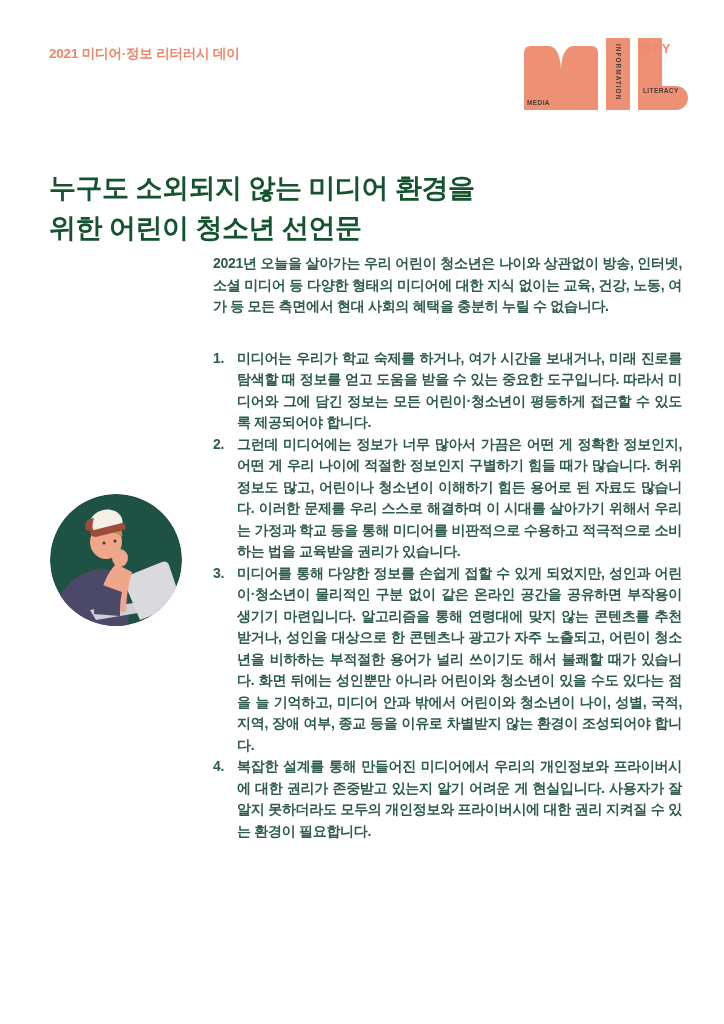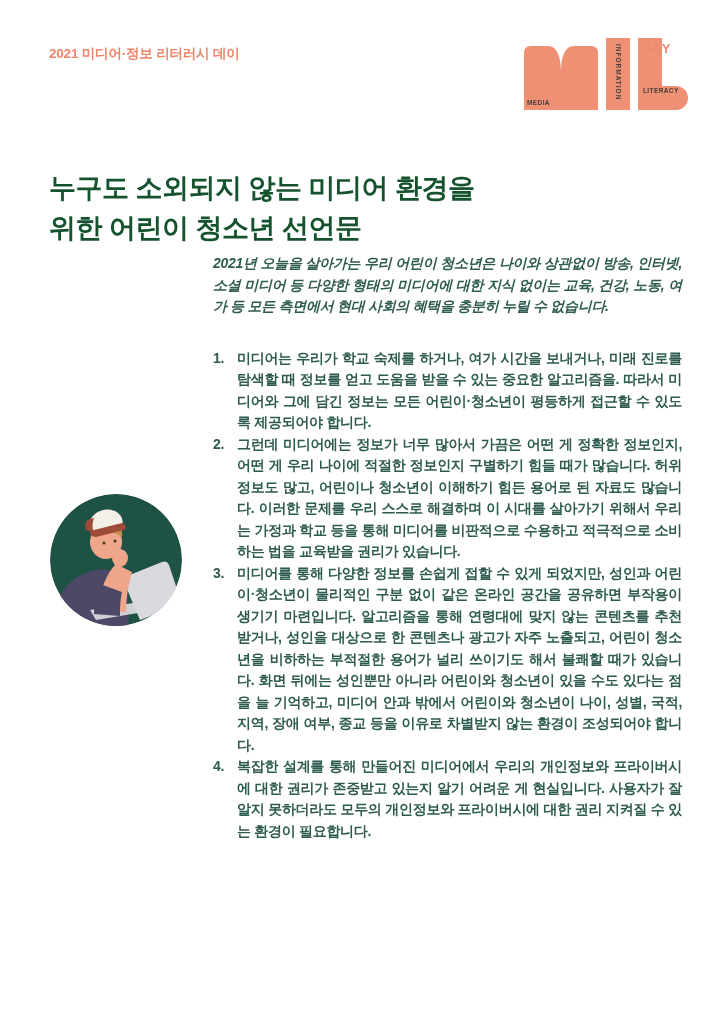--- a/index.html
+++ b/index.html
@@ -39,21 +39,21 @@
     color:#14532d; letter-spacing:-0.5px;
   }
   
   .illustration { position:absolute; left:50px; top:494px; width:132px; height:132px; }
   
   .content {
     position:absolute; left:213px; top:253px; width:469px;
     color:#2e5b4f; font-size:14px; font-weight:700; line-height:21.5px;
     letter-spacing:-0.3px; text-align:justify;
   }
-  .content p { margin:0 0 21px 0;font-style:italic; }
+  .content p { margin:0 0 21px 0; }
   .content p.section-heading { margin:18px 0 0 0; }
   .items { margin-top:30px; }
   .item { display:flex; }
   .item .num { flex:0 0 24px; }
   .item .txt { flex:1; text-align:justify; }
 </style>
 </head>
 <body>
 
 <div class="page">
@@ -109,21 +109,21 @@
       </g>
     </svg>
   </div>
 
   <main class="content">
     <p>2021년 오늘을 살아가는 우리 어린이 청소년은 나이와 상관없이 방송, 인터넷, 소셜 미디어 등 다양한 형태의 미디어에 대한 지식 없이는 교육, 건강, 노동, 여가 등 모든 측면에서 현대 사회의 혜택을 충분히 누릴 수 없습니다.</p>
 
     <div class="items">
       <div class="item">
         <span class="num">1.</span>
-        <span class="txt">미디어는 우리가 학교 숙제를 하거나, 여가 시간을 보내거나, 미래 진로를 탐색할 때 정보를 얻고 도움을 받을 수 있는 중요한 알고리즘을. 따라서 미디어와 그에 담긴 정보는 모든 어린이·청소년이 평등하게 접근할 수 있도록 제공되어야 합니다.</span>
+        <span class="txt">미디어는 우리가 학교 숙제를 하거나, 여가 시간을 보내거나, 미래 진로를 탐색할 때 정보를 얻고 도움을 받을 수 있는 중요한 도구입니다. 따라서 미디어와 그에 담긴 정보는 모든 어린이·청소년이 평등하게 접근할 수 있도록 제공되어야 합니다.</span>
       </div>
       <div class="item">
         <span class="num">2.</span>
         <span class="txt">그런데 미디어에는 정보가 너무 많아서 가끔은 어떤 게 정확한 정보인지, 어떤 게 우리 나이에 적절한 정보인지 구별하기 힘들 때가 많습니다. 허위정보도 많고, 어린이나 청소년이 이해하기 힘든 용어로 된 자료도 많습니다. 이러한 문제를 우리 스스로 해결하며 이 시대를 살아가기 위해서 우리는 가정과 학교 등을 통해 미디어를 비판적으로 수용하고 적극적으로 소비하는 법을 교육받을 권리가 있습니다.</span>
       </div>
       <div class="item">
         <span class="num">3.</span>
         <span class="txt">미디어를 통해 다양한 정보를 손쉽게 접할 수 있게 되었지만, 성인과 어린이·청소년이 물리적인 구분 없이 같은 온라인 공간을 공유하면 부작용이 생기기 마련입니다. 알고리즘을 통해 연령대에 맞지 않는 콘텐츠를 추천 받거나, 성인을 대상으로 한 콘텐츠나 광고가 자주 노출되고, 어린이 청소년을 비하하는 부적절한 용어가 널리 쓰이기도 해서 불쾌할 때가 있습니다. 화면 뒤에는 성인뿐만 아니라 어린이와 청소년이 있을 수도 있다는 점을 늘 기억하고, 미디어 안과 밖에서 어린이와 청소년이 나이, 성별, 국적, 지역, 장애 여부, 종교 등을 이유로 차별받지 않는 환경이 조성되어야 합니다.</span>
       </div>
       <div class="item">

